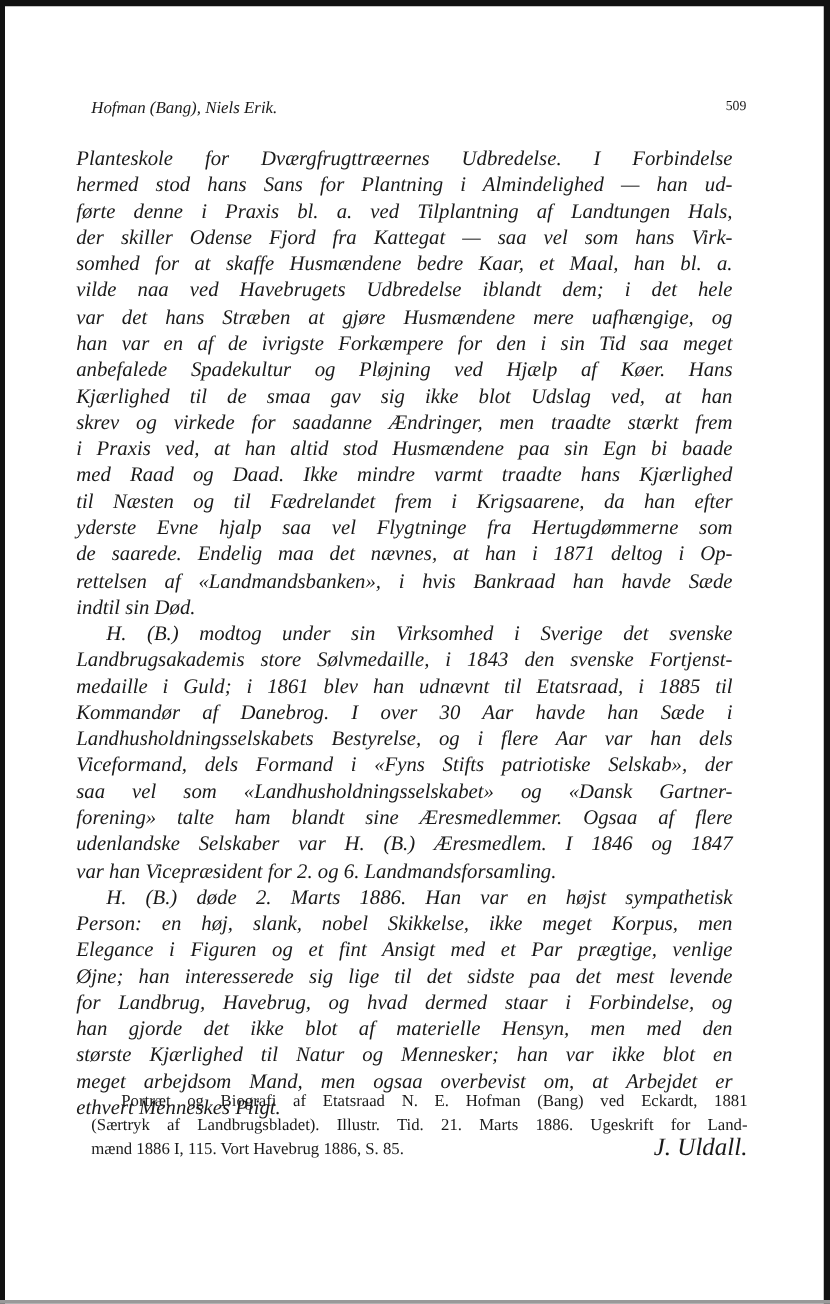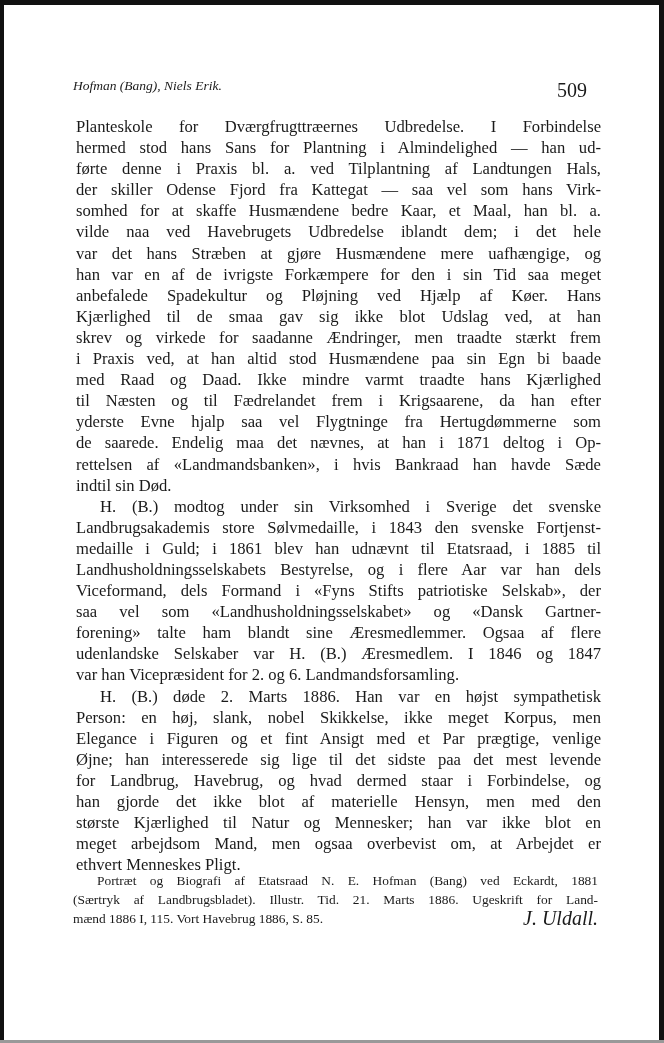--- a/index.html
+++ b/index.html
@@ -12,23 +12,23 @@
   .edge-right { position: absolute; right: 0; top: 0; width: 5px; height: 1043px; background: #111; }
   .edge-bottom { position: absolute; left: 0; bottom: 0; width: 664px; height: 3px; background: #999; }
   .running-head {
     position: absolute; top: 78px; left: 73px; width: 525px; height: 20px;
   }
   .running-title {
     position: absolute; left: 0; right: 0; text-align: left; top: 0;
     font-style: italic; font-size: 13.5px;
   }
   .page-number {
-    position: absolute; right: 11px; top: 1px; font-size: 20px;
+    position: absolute; right: 1px; top: 1px; font-size: 11px;
   }
-  .body-text { position: absolute; top: 116px; left: 76px; width: 525px; }
+  .body-text { position: absolute; top: 116px; left: 61px; width: 525px; font-style: italic; }
   .line {
     display: block; font-size: 16.6px; line-height: 21.1px; height: 21.1px;
     text-align: justify; text-align-last: justify; white-space: nowrap; overflow: visible;
   }
   .line.last { text-align-last: left; }
   .line.indent { padding-left: 24px; }
   .notes { position: absolute; top: 871px; left: 73px; width: 525px; }
   .nline {
     display: block; font-size: 13.4px; line-height: 19px; height: 19px;
     text-align: justify; text-align-last: justify; white-space: nowrap;
@@ -67,20 +67,21 @@
     <span class="line">i Praxis ved, at han altid stod Husmændene paa sin Egn bi baade</span>
     <span class="line">med Raad og Daad. Ikke mindre varmt traadte hans Kjærlighed</span>
     <span class="line">til Næsten og til Fædrelandet frem i Krigsaarene, da han efter</span>
     <span class="line">yderste Evne hjalp saa vel Flygtninge fra Hertugdømmerne som</span>
     <span class="line">de saarede. Endelig maa det nævnes, at han i 1871 deltog i Op-</span>
     <span class="line">rettelsen af «Landmandsbanken», i hvis Bankraad han havde Sæde</span>
     <span class="line last">indtil sin Død.</span>
     <span class="line indent">H. (B.) modtog under sin Virksomhed i Sverige det svenske</span>
     <span class="line">Landbrugsakademis store Sølvmedaille, i 1843 den svenske Fortjenst-</span>
     <span class="line">medaille i Guld; i 1861 blev han udnævnt til Etatsraad, i 1885 til</span>
+    <span class="line">Kommandør af Danebrog. I over 30 Aar havde han Sæde i</span>
     <span class="line">Landhusholdningsselskabets Bestyrelse, og i flere Aar var han dels</span>
     <span class="line">Viceformand, dels Formand i «Fyns Stifts patriotiske Selskab», der</span>
     <span class="line">saa vel som «Landhusholdningsselskabet» og «Dansk Gartner-</span>
     <span class="line">forening» talte ham blandt sine Æresmedlemmer. Ogsaa af flere</span>
     <span class="line">udenlandske Selskaber var H. (B.) Æresmedlem. I 1846 og 1847</span>
     <span class="line last">var han Vicepræsident for 2. og 6. Landmandsforsamling.</span>
     <span class="line indent">H. (B.) døde 2. Marts 1886. Han var en højst sympathetisk</span>
     <span class="line">Person: en høj, slank, nobel Skikkelse, ikke meget Korpus, men</span>
     <span class="line">Elegance i Figuren og et fint Ansigt med et Par prægtige, venlige</span>
     <span class="line">Øjne; han interesserede sig lige til det sidste paa det mest levende</span>

